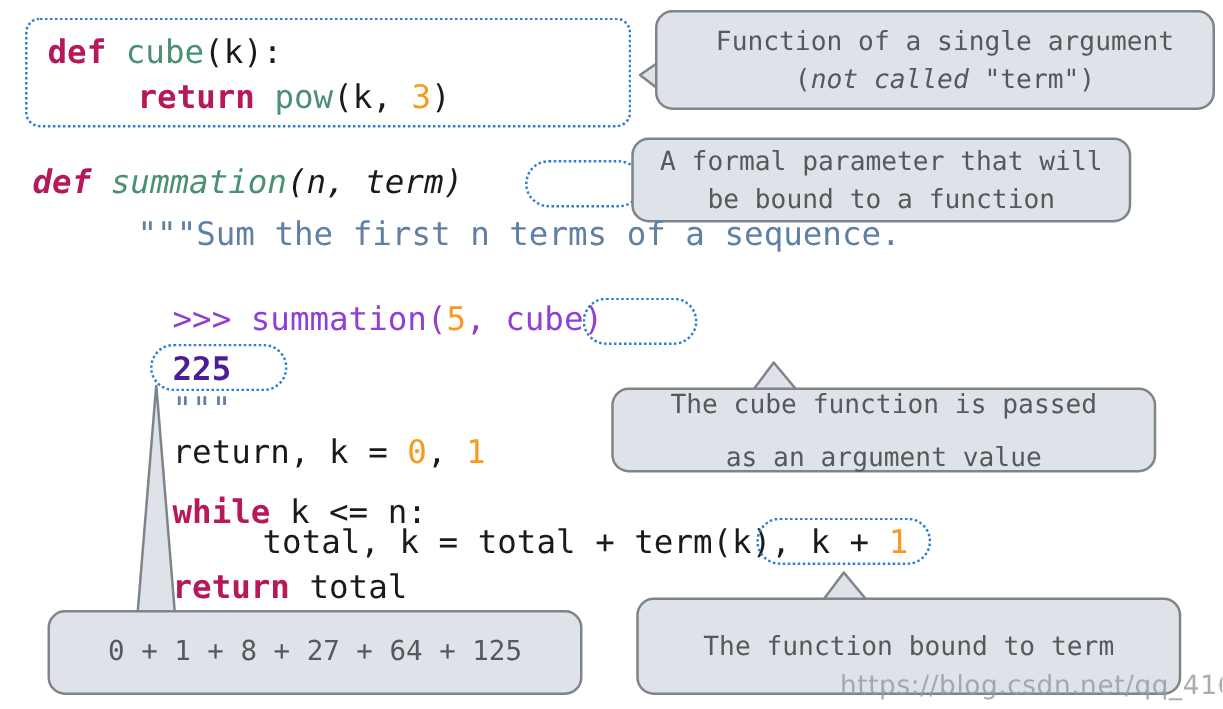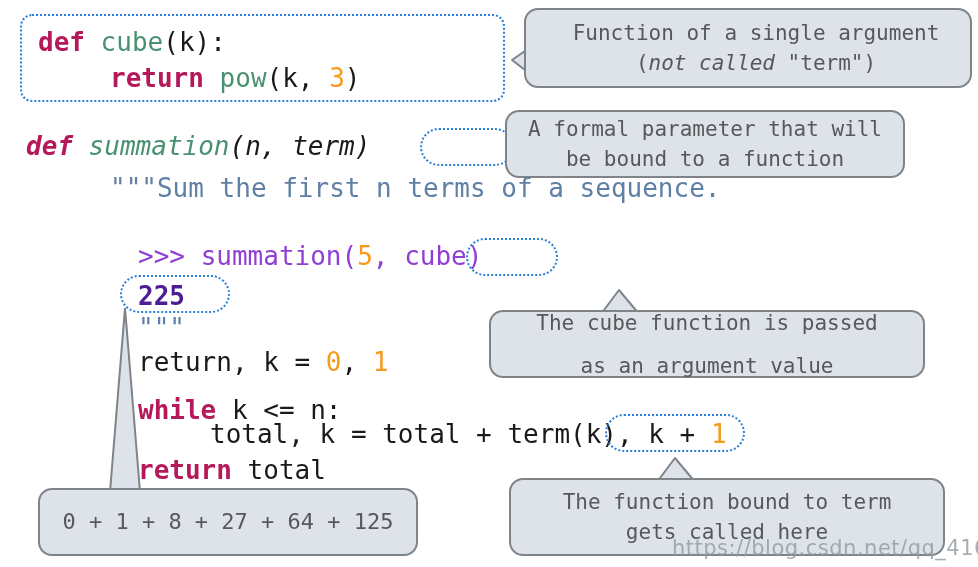--- a/index.html
+++ b/index.html
@@ -148,28 +148,27 @@
   <div class="code" style="left:138px; top:342px;"><span class="plain">return, k = </span><span class="num">0</span><span class="plain">, </span><span class="num">1</span></div>
 
   <div class="code" style="left:138px; top:358px;margin-top:32px;"><span class="kw">while</span><span class="plain"> k &lt;= n:</span></div>
 
   <div class="code" style="left:210px; top:414px;"><span class="plain">total, k = total + </span><span class="plain">term(k)</span><span class="plain">, k + </span><span class="num">1</span></div>
 
   <div class="dotpill" style="left:605px; top:414px; width:140px; height:38px;"></div>
 
   <div class="code" style="left:138px; top:450px;"><span class="kw">return</span><span class="plain"> total</span></div>
 
-  <div class="callout" style="left:38px; top:488px; width:380px; height:68px; font-size:22px;">
+  <div class="callout" style="left:38px; top:488px; width:428px; height:68px; font-size:22px;">
     <div>0 + 1 + 8 + 27 + 64 + 125</div>
   </div>
 
   <svg class="tail" width="50" height="32" style="left:651px; top:452px;" viewBox="0 0 50 32">
     <path d="M6 30 L24 6 L44 30 Z" fill="#dde3e8" stroke="#7f8488" stroke-width="2" stroke-linejoin="round"></path>
     <line x1="6" y1="29" x2="44" y2="29" stroke="#dde3e8" stroke-width="5"></line>
   </svg>
   <div class="callout" style="left:509px; top:478px; width:436px; height:78px;">
     <div>The function bound to term</div>
-    <div>gets called here</div>
   </div>
 
   <div class="watermark" style="left:672px; top:536px;">https://blog.csdn.net/qq_41664688</div>
 
 </div>
 
 </body></html>

